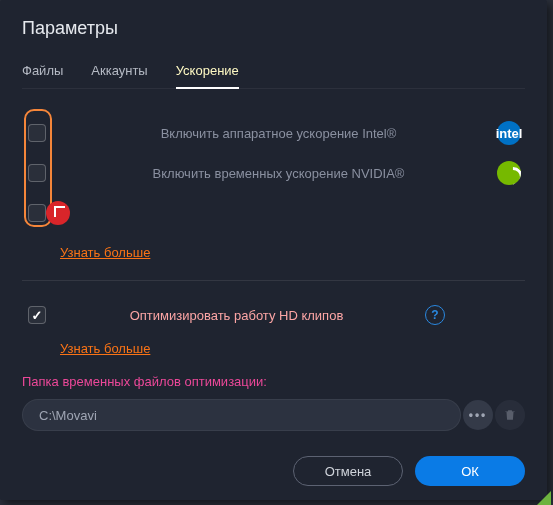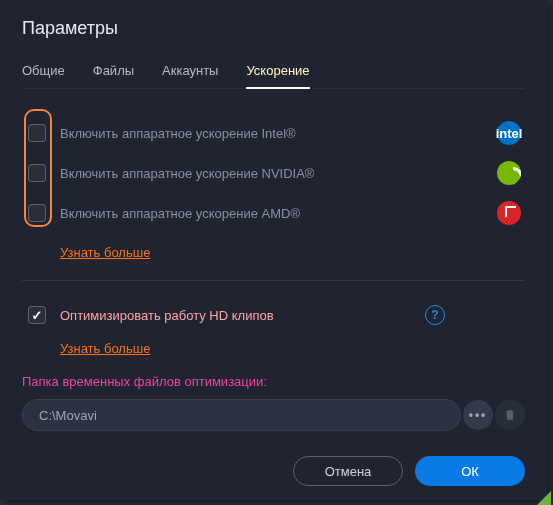--- a/index.html
+++ b/index.html
@@ -65,20 +65,21 @@
     height: 118px;
     border: 2px solid #f5863a;
     border-radius: 10px;
     pointer-events: none;
   }
   .row {
     display: flex;
     align-items: center;
     min-height: 40px;
     padding-left: 6px;
+    text-align: center;
   }
   .checkbox {
     width: 18px;
     height: 18px;
     border: 1.5px solid rgba(255,255,255,0.25);
     border-radius: 4px;
     background: #2a2f3a;
     display: flex;
     align-items: center;
     justify-content: center;
@@ -231,45 +232,43 @@
     height: 14px;
   }
 </style>
 </head>
 <body>
 
 <div class="window">
   <div class="title">Параметры</div>
 
   <div class="tabs">
-    <div class="tab">Общие</div>
     <div class="tab">Файлы</div>
     <div class="tab">Аккаунты</div>
     <div class="tab active">Ускорение</div>
   </div>
 
   <div class="section">
     <div class="hl-group">
       <div class="hl-border"></div>
 
       <div class="row">
         <div class="checkbox"></div>
         <div class="row-label">Включить аппаратное ускорение Intel®</div>
         <div class="brand-icon intel">intel</div>
       </div>
 
       <div class="row">
         <div class="checkbox"></div>
-        <div class="row-label">Включить аппаратное ускорение NVIDIA®</div>
+        <div class="row-label">Включить временных ускорение NVIDIA®</div>
         <div class="brand-icon nvidia"></div>
       </div>
 
       <div class="row">
         <div class="checkbox"></div>
-        <div class="row-label">Включить аппаратное ускорение AMD®</div>
         <div class="brand-icon amd"></div>
       </div>
     </div>
     <a class="link">Узнать больше</a>
   </div>
 
   <hr class="divider">
 
   <div class="section">
     <div class="row" style="padding-left:6px;">

